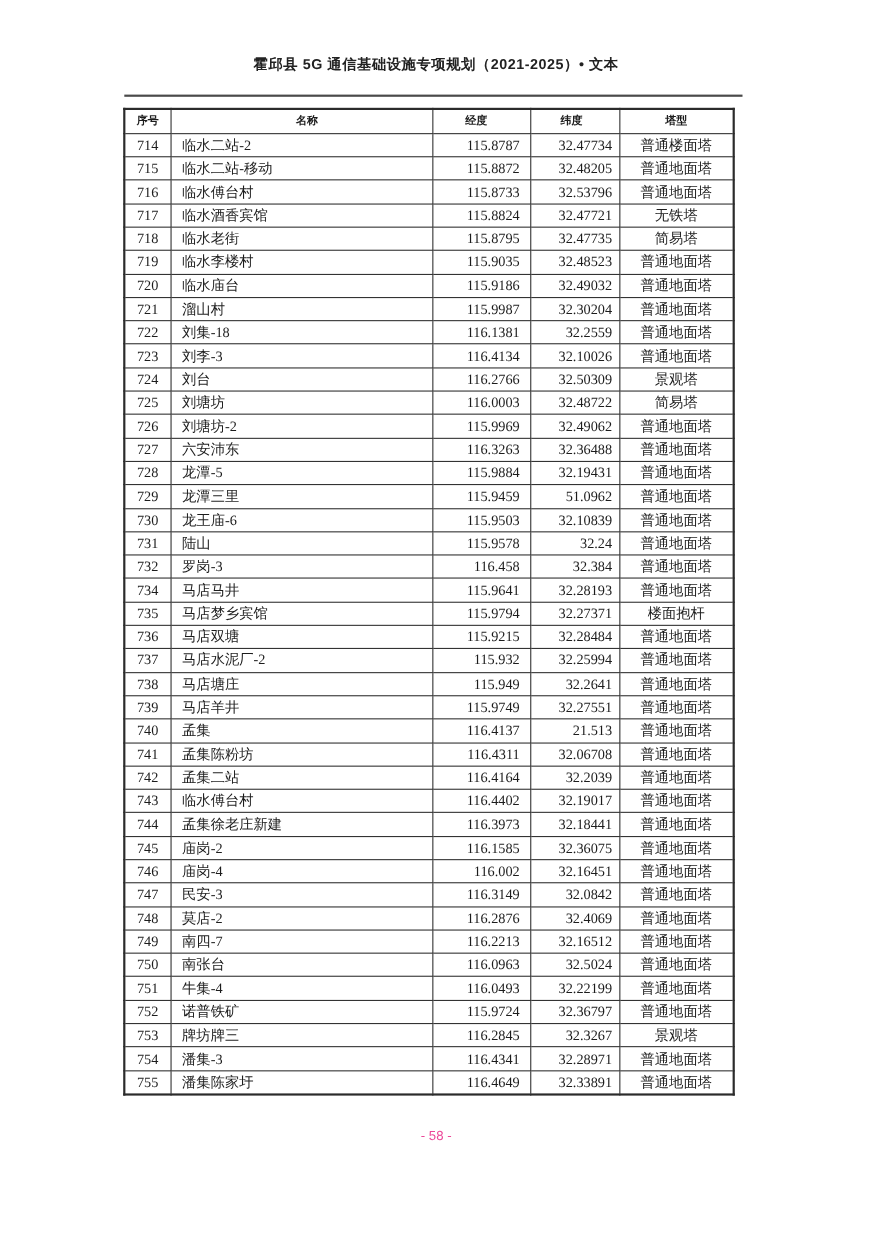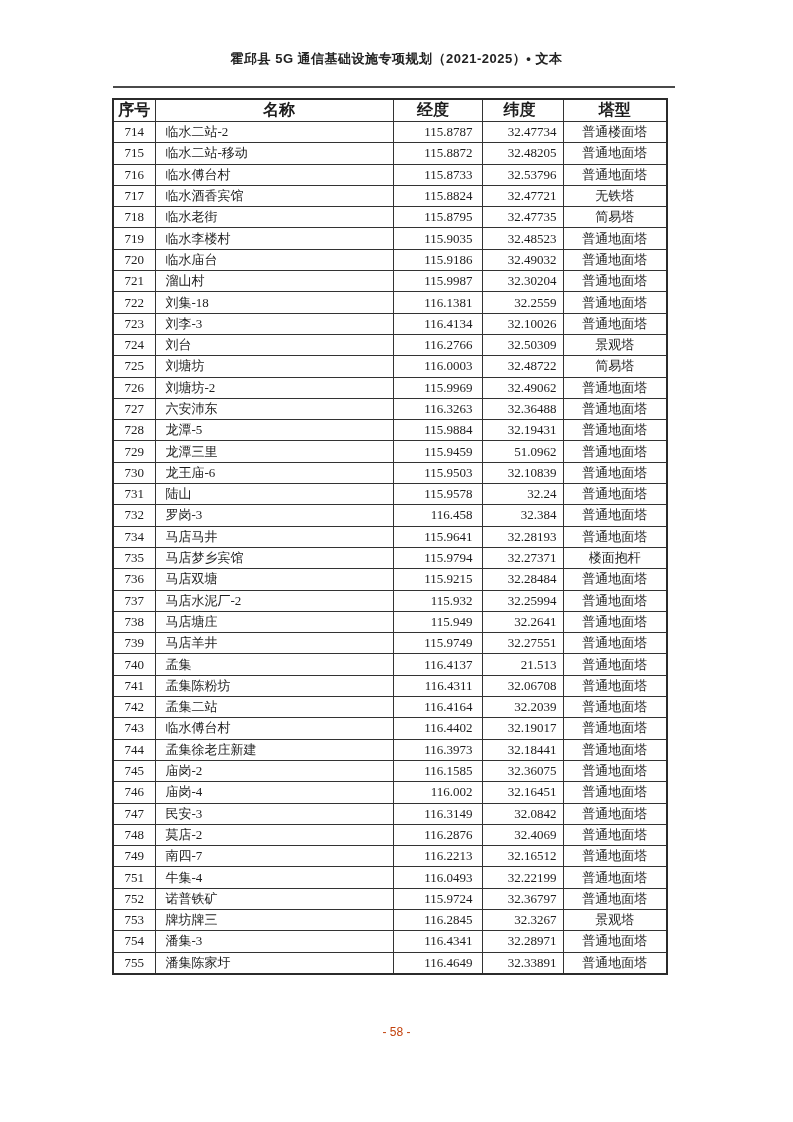--- a/index.html
+++ b/index.html
@@ -48,38 +48,38 @@
     border: 1px solid #333333;
     padding: 0;
     overflow: hidden;
     white-space: nowrap;
   }
   .site-table { border: 2px solid #2b2b2b; }
   .site-table th {
     height: 20.8px;
     font-weight: bold;
     text-align: center;
-    font-size: 16px;
+    font-size: 10px;
     margin-left: 47px;
   }
   .site-table td { height: 20.3px; }
   .col-seq   { text-align: center; }
   .col-name  { text-align: left;  padding-left: 10px !important; }
   .col-lng   { text-align: right; padding-right: 9px !important; }
   .col-lat   { text-align: right; padding-right: 6px !important; }
   .col-tower { text-align: center; }
   .page-number {
     position: absolute;
     top: 1025px;
     left: 0;
     width: 793px;
     text-align: center;
     font-family: "Liberation Sans", "DejaVu Sans", sans-serif;
     font-size: 12px;
-    color: #c2410c;
+    color: #ec4899;
   }
 </style>
 </head>
 <body>
 
 <div class="doc-title">霍邱县 5G 通信基础设施专项规划（2021-2025）• 文本</div>
 
 <div class="title-rule"></div>
 
 <table class="site-table">
@@ -339,20 +339,27 @@
         <td class="col-tower">普通地面塔</td>
       </tr>
       <tr>
         <td class="col-seq">749</td>
         <td class="col-name">南四-7</td>
         <td class="col-lng">116.2213</td>
         <td class="col-lat">32.16512</td>
         <td class="col-tower">普通地面塔</td>
       </tr>
       <tr>
+        <td class="col-seq">750</td>
+        <td class="col-name">南张台</td>
+        <td class="col-lng">116.0963</td>
+        <td class="col-lat">32.5024</td>
+        <td class="col-tower">普通地面塔</td>
+      </tr>
+      <tr>
         <td class="col-seq">751</td>
         <td class="col-name">牛集-4</td>
         <td class="col-lng">116.0493</td>
         <td class="col-lat">32.22199</td>
         <td class="col-tower">普通地面塔</td>
       </tr>
       <tr>
         <td class="col-seq">752</td>
         <td class="col-name">诺普铁矿</td>
         <td class="col-lng">115.9724</td>

